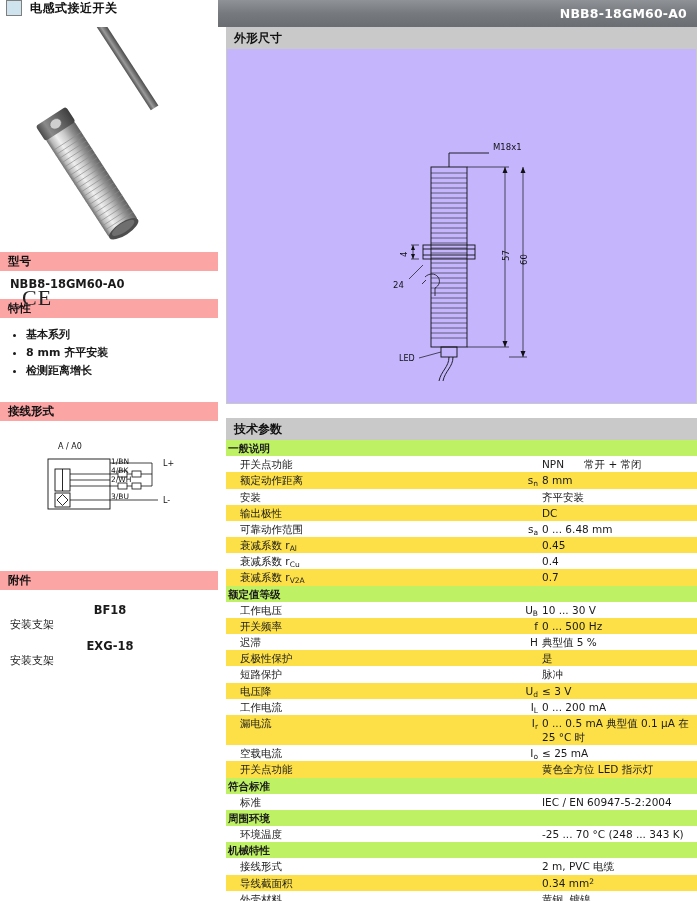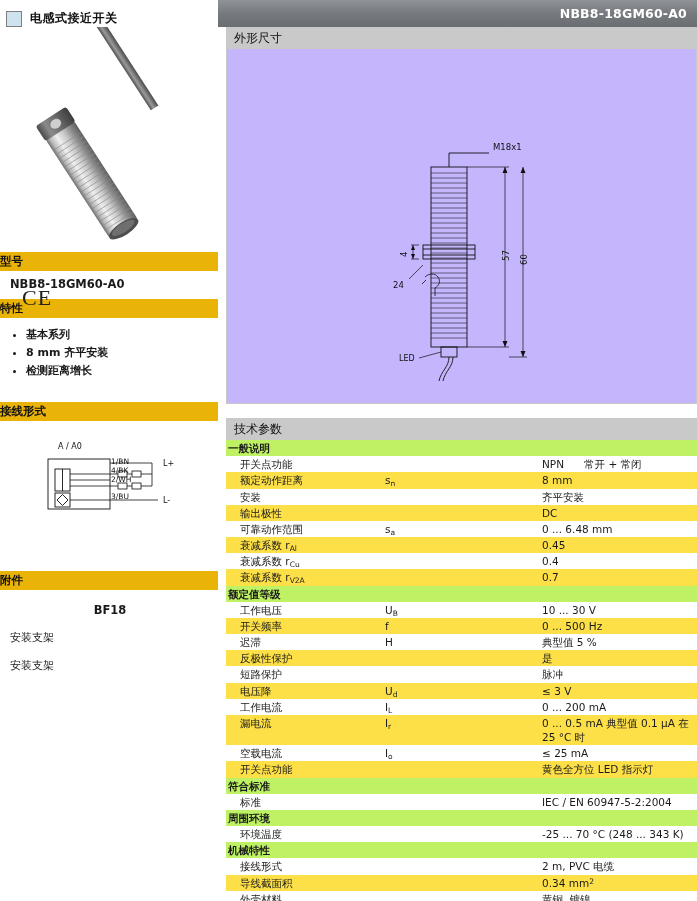--- a/index.html
+++ b/index.html
@@ -14,21 +14,21 @@
     overflow: hidden;
   }
 
   
   .header {
     position: absolute; left:0; top:0; width:697px; height:27px;
     display:flex; align-items:center;
   }
   .header-left {
     width: 218px; height:27px; background:#ffffff;
-    display:flex; align-items:flex-end; padding-left:6px;
+    display:flex; align-items:flex-start; padding-left:6px;
   }
   .logo-box {
     width:16px; height:16px; border:1px solid #7f7f7f; background:#cfe3ef;
     margin-right:8px; flex:0 0 auto;
   }
   .header-title {
     font-size:12px; font-weight:bold; color:#111; letter-spacing:0.5px;
   }
   .header-right {
     flex:1; height:27px;
@@ -47,56 +47,56 @@
   }
   .product-photo {
     position:relative; width:218px; height:225px;
   }
   .ce-mark {
     position:absolute; left:22px; top:258px;
     font-size:22px; letter-spacing:1px; color:#222;
     font-family:Liberation Serif, serif;
   }
   .sec-bar {
-    background:#eab308; height:19px; line-height:19px;
-    font-weight:bold; font-size:11.5px; padding-left:0; color:#111;
+    background:#fca5a5; height:19px; line-height:19px;
+    font-weight:bold; font-size:11.5px; padding-left:8px; color:#111;
     margin:0; width:218px;
   }
   .sec-body { padding:6px 8px 8px 10px; }
   .model-value { font-weight:bold; font-size:11.5px; }
   ul.feat { margin:4px 0 15px 0; padding-left:16px;font-weight:bold; }
   ul.feat li { margin-bottom:3px; line-height:1.35; font-size:11px; }
 
   .wiring-area { padding:12px 0 6px 0; position:relative; height:150px; }
   .acc-item { margin-top:7px; }
   .acc-name { font-weight:bold; font-size:11.5px;text-align:center; }
-  .acc-desc { font-size:11px; margin-top:13px; }
+  .acc-desc { font-size:11px; margin-top:0; }
 
   
   .right-col {
     position:absolute; left:226px; top:27px; width:471px; height:874px;
   }
   .panel-title {
     background:#c9c9c9; height:22px; line-height:22px;
-    font-weight:normal; font-size:12px; padding-left:8px; color:#111;
+    font-weight:bold; font-size:12px; padding-left:8px; color:#111;
   }
   .dim-panel {
     border:1px solid #c9c9c9; border-top:none;
     height:355px; position:relative; background:#c4b5fd;
   }
   .tech-panel { margin-top:14px; }
 
   
   table.spec { width:471px; border-collapse:collapse; table-layout:fixed; }
   table.spec td { padding:1px 2px; font-size:10.5px; vertical-align:top; line-height:1.35; }
   .grp td {
     background:#bef264; font-weight:bold; padding-left:6px; font-size:10.5px;
   }
   .c-label { width:200px; padding-left:14px !important; }
-  .c-sym   { width:36px; text-align:left; }
+  .c-sym   { width:36px; text-align:right; }
   .c-val   { width:235px; }
   tr.alt td { background:#fde047; }
   sub { font-size:7.5px; vertical-align:baseline; position:relative; top:2px; }
   sup { font-size:7.5px; vertical-align:baseline; position:relative; top:-3px; }
 
   
   .dim-svg { position:absolute; left:0; top:0; }
 </style>
 </head>
 <body>
@@ -235,20 +235,21 @@
     </svg>
   </div>
 
   <div class="sec-bar">附件</div>
   <div class="sec-body">
     <div class="acc-item">
       <div class="acc-name">BF18</div>
       <div class="acc-desc">安装支架</div>
     </div>
     <div class="acc-item">
+      <div class="acc-name">EXG-18</div>
       <div class="acc-desc">安装支架</div>
     </div>
   </div>
 </div>
 
 <div class="right-col">
 
   <div class="panel-title">外形尺寸</div>
   <div class="dim-panel">
     <svg class="dim-svg" width="471" height="355" viewBox="0 0 471 355">

